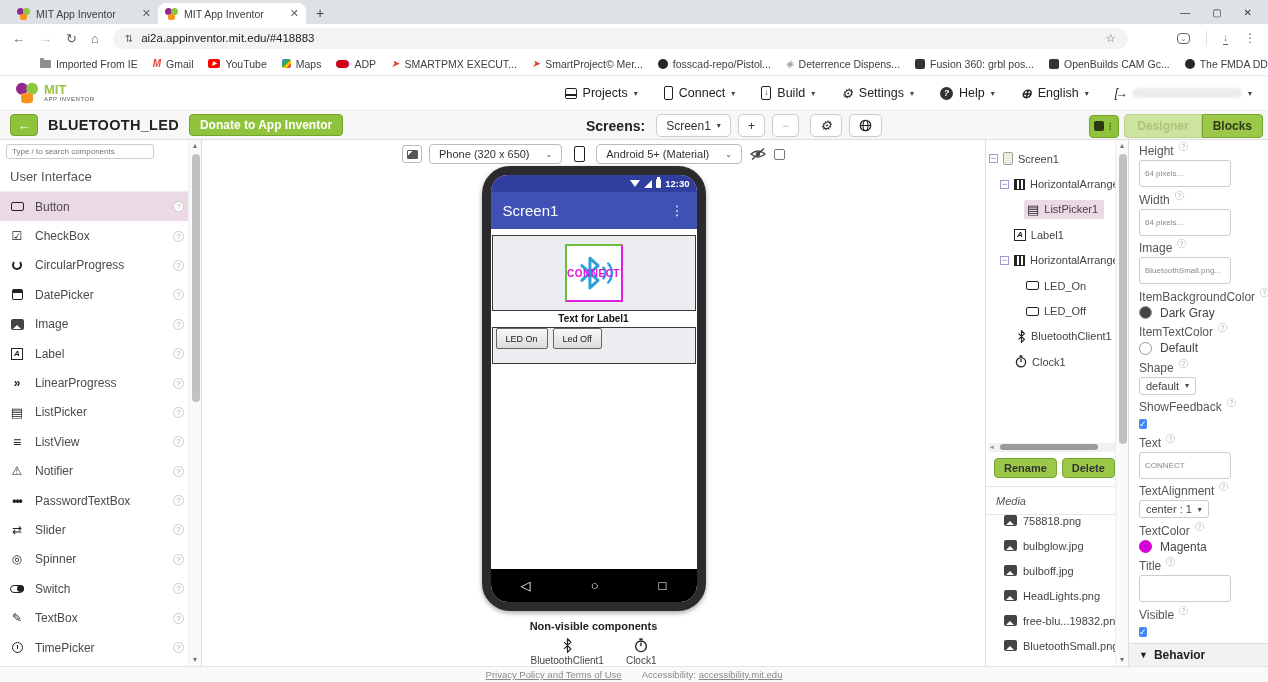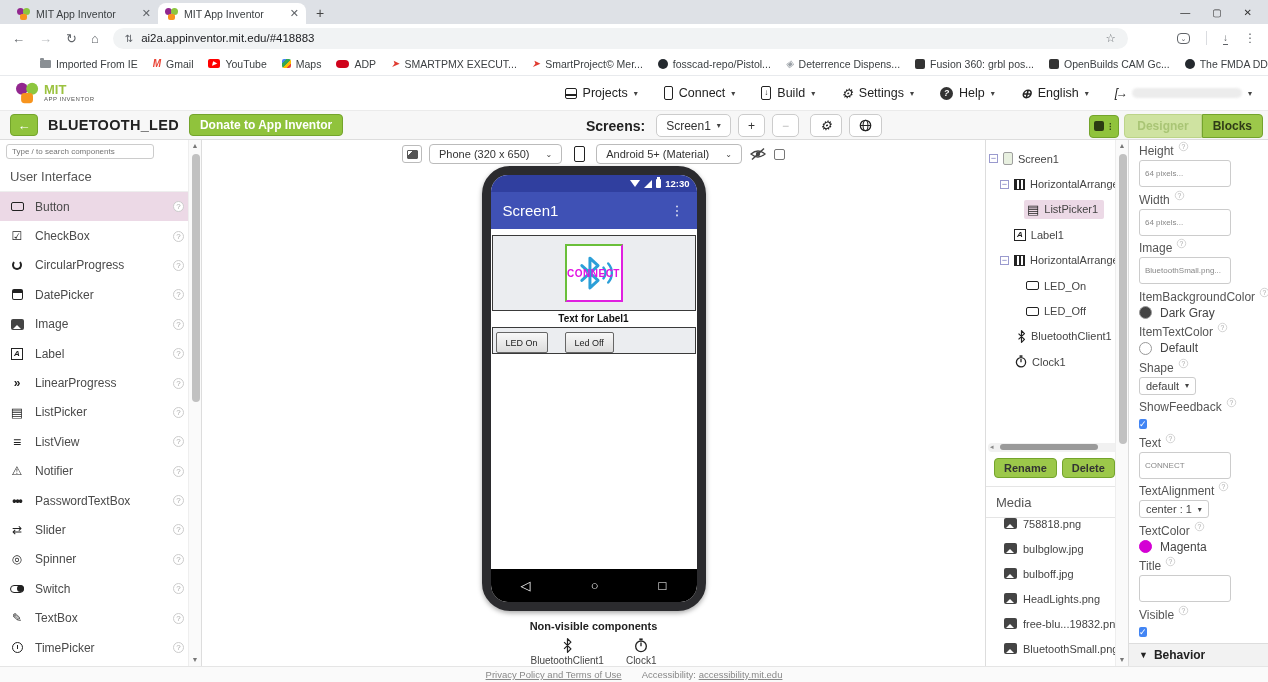--- a/index.html
+++ b/index.html
@@ -121,38 +121,38 @@
 .ic-wifi { width: 0; height: 0; border-left: 5px solid transparent; border-right: 5px solid transparent; border-top: 7px solid #fff; }
 .ic-signal { width: 0; height: 0; border-bottom: 8px solid #fff; border-left: 8px solid transparent; }
 .ic-batt { width: 5px; height: 9px; background: #fff; border-radius: 1px; position: relative; }
 .ic-batt::before { content: ''; position: absolute; top: -2px; left: 1px; width: 3px; height: 2px; background: #fff; }
 .titlebar { height: 37px; background: #3f51b5; color: #fff; display: flex; align-items: center; padding: 0 12px; font-size: 15px; }
 .titlebar .menu3 { margin-left: auto; font-size: 13px; letter-spacing: 1px; }
 .arr1 { margin: 6px 1px 0; height: 76px; background: #ebedf0; border: 1px solid #3a3a3a; display: flex; align-items: center; justify-content: center; }
 .lp-img { width: 58px; height: 58px; background: #fff; border: 2px solid #6abf3a; border-right-color: #e020e0; border-bottom-color: #e020e0; position: relative; display: flex; align-items: center; justify-content: center; }
 .lp-img .connect-txt { position: absolute; width: 100%; text-align: center; font-size: 10px; font-weight: bold; color: #e212e2; letter-spacing: 0.5px; }
 .label1 { height: 15px; display: flex; align-items: center; justify-content: center; font-size: 10px; font-weight: bold; color: #111; }
-.arr2 { margin: 1px 1px 0; height: 27px; background: #ebedf0; border: 1px solid #3a3a3a; display: flex; align-items: flex-end; gap: 17px; padding: 0 3px; }
+.arr2 { margin: 1px 1px 0; height: 37px; background: #ebedf0; border: 1px solid #3a3a3a; display: flex; align-items: flex-start; gap: 5px; padding: 0 3px; }
 .abtn { height: 21px; background: linear-gradient(#f8f8f8, #dcdcdc); border: 1px solid #666; border-radius: 2px; font-size: 9px; color: #222; display: inline-flex; align-items: center; justify-content: center; padding: 0 9px; }
 .navbar { position: absolute; bottom: 0; left: 0; right: 0; height: 33px; background: #000; display: flex; align-items: center; justify-content: space-around; color: #fff; font-size: 13px; border-radius: 0 0 16px 16px; }
 .nonvis { margin-top: 9px; text-align: center; }
 .nonvis-title { font-size: 11px; font-weight: bold; color: #222; }
 .nonvis-items { display: flex; justify-content: center; gap: 22px; margin-top: 6px; }
 .nonvis-item { display: flex; flex-direction: column; align-items: center; gap: 2px; font-size: 10px; color: #444; }
 
 .components { width: 143px; border-left: 1px solid #ddd; position: relative; font-size: 11px; color: #444; background: #fff; padding-top: 6px; }
 .trow { height: 25.4px; display: flex; align-items: center; gap: 5px; white-space: nowrap; overflow: hidden; }
 .trow .lbl { overflow: hidden; }
 .trow .selwrap { background: #ecd9e6; border-radius: 2px; display: flex; align-items: center; gap: 5px; padding: 2px 6px 2px 3px; }
 .colbox { width: 9px; height: 9px; border: 1px solid #9a9ace; color: #7070bb; font-size: 9px; line-height: 7px; text-align: center; flex: none; background: #fff; }
 .hscroll { margin: 68px 6px 4px 2px; height: 9px; background: #f1f1f1; border-radius: 4px; position: relative; display: flex; align-items: center; justify-content: space-between; padding: 0 2px; color: #888; font-size: 7px; }
 .hscroll .hthumb { position: absolute; left: 12px; right: 24px; top: 1.5px; height: 6px; background: #9a9a9a; border-radius: 3px; }
 .cbtn-row { display: flex; gap: 5px; padding: 2px 0 8px 8px; border-bottom: 1px solid #e5e5e5; }
 .cbtn { background: #9cc84a; border: 1px solid #74a42c; border-radius: 4px; color: #333; font-weight: bold; font-size: 11px; padding: 3px 9px; }
-.media-title { padding: 8px 10px 7px; color: #555; font-size: 13px; border-bottom: 1px solid #e5e5e5; }
+.media-title { padding: 8px 10px 7px; color: #555; font-size: 11px; border-bottom: 1px solid #e5e5e5; font-style: italic; }
 .mitem { height: 25.2px; display: flex; align-items: flex-start; gap: 6px; padding-left: 18px; white-space: nowrap; overflow: hidden; }
 
 .props { width: 140px; border-left: 1px solid #ddd; padding: 4px 10px 0; font-size: 12px; color: #555; overflow: hidden; position: relative; background: #fff; }
 .pfield { margin-bottom: 5.5px; }
 .plabel { display: flex; align-items: flex-start; gap: 2px; color: #555; margin-bottom: 2px; }
 .plabel .qm { margin-left: 2px; transform: scale(0.85); position: relative; top: -3px; }
 .pinput { width: 92px; height: 27px; border: 1px solid #ccc; border-radius: 3px; font-size: 8px; color: #888; padding: 0 5px; font-family: "Liberation Sans", sans-serif; background: #fff; }
 .swatch-row { display: flex; align-items: center; gap: 8px; color: #444; }
 .swatch { width: 13px; height: 13px; border-radius: 50%; border: 1px solid #999; flex: none; }
 .psel { border: 1px solid #ccc; border-radius: 3px; background: #fff; display: inline-flex; align-items: center; gap: 6px; font-size: 11px; color: #444; padding: 2px 6px; }

